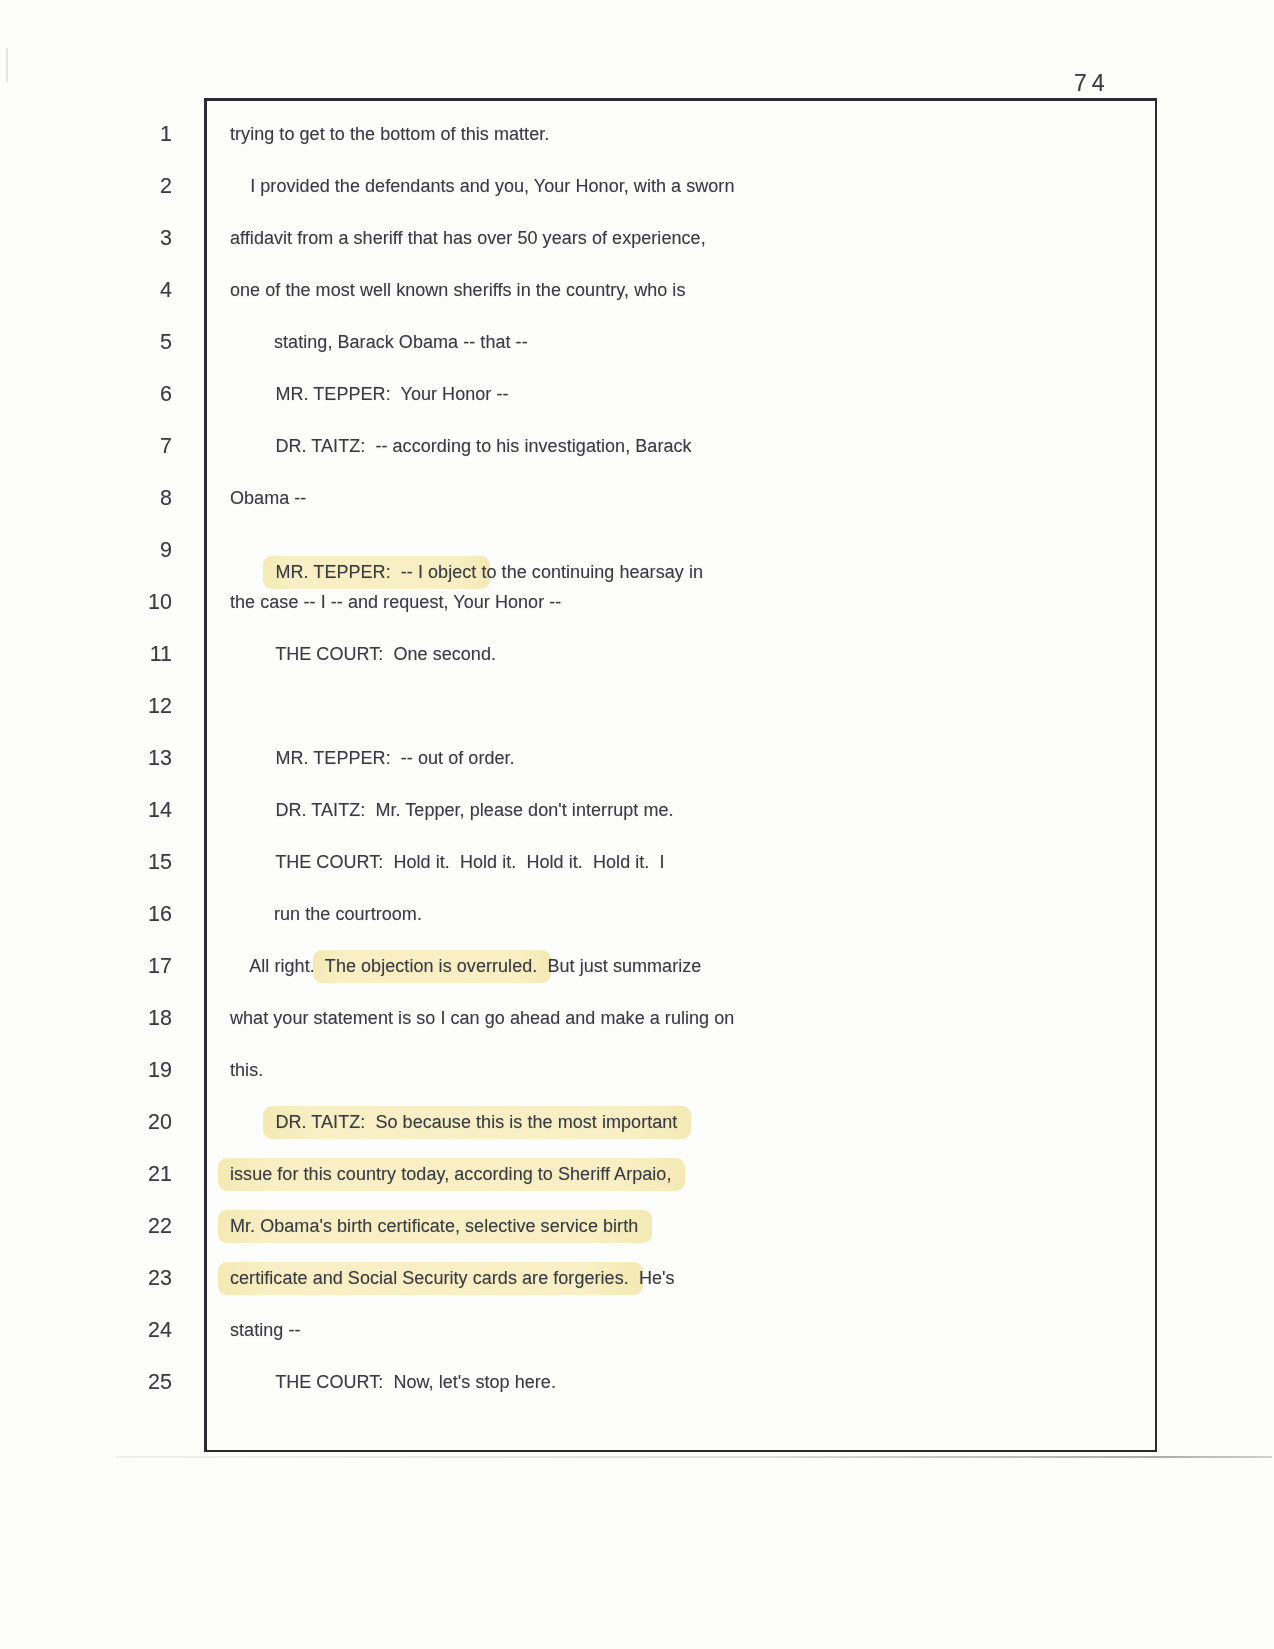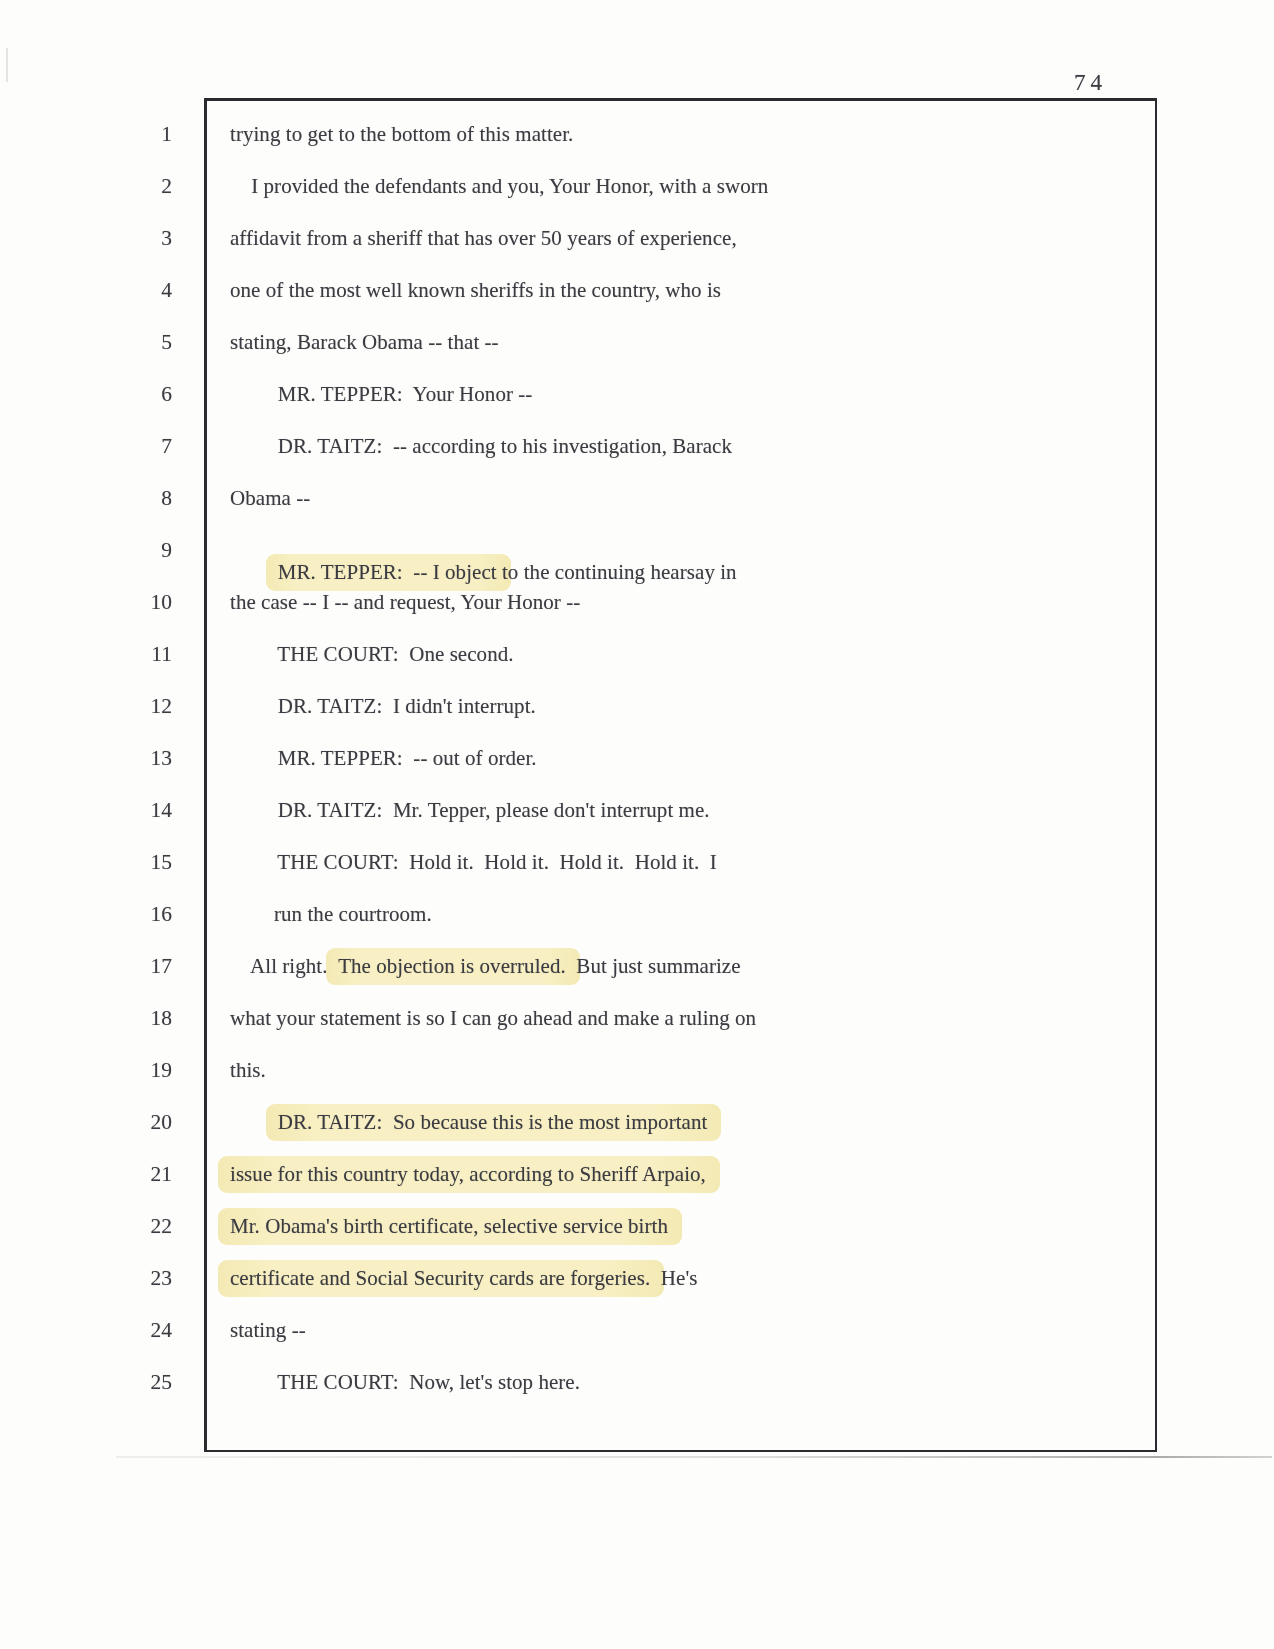--- a/index.html
+++ b/index.html
@@ -6,21 +6,21 @@
     margin: 0;
     padding: 0;
     background: #ffffff;
   }
   .page {
     position: relative;
     width: 1274px;
     height: 1649px;
     background: var(--paper, #fdfdfc);
     overflow: hidden;
-    font-family: Liberation Serif, serif;
+    font-family: Liberation Sans, sans-serif;
     color: var(--ink, #3b3b41);
   }
   .page-number {
     position: absolute;
     left: 1074px;
     top: 70px;
     font-size: 23px;
     letter-spacing: 5px;
     color: var(--ink, #3b3b41);
     text-shadow: 0 0 1px rgba(70,70,75,0.35);
@@ -55,21 +55,21 @@
     position: absolute;
     left: 230px;
     top: 0;
     right: 40px;
     height: 100%;
   }
   .tline {
     position: absolute;
     left: 0;
     white-space: pre;
-    font-size: 21px;
+    font-size: 18px;
     line-height: 30px;
     letter-spacing: 0.05px;
     text-shadow: 0 0 1px rgba(70,70,75,0.35);
   }
   .seg { background: transparent; }
   .hl {
     background: linear-gradient(90deg,
       rgba(242,230,168,0.85),
       var(--hl, #f8f0c4) 12%,
       var(--hl, #f8f0c4) 86%,
@@ -128,28 +128,27 @@
       <div class="lnum" style="top: 1211px;">22</div>
       <div class="lnum" style="top: 1263px; text-align: right;">23</div>
       <div class="lnum" style="top: 1315px;">24</div>
       <div class="lnum" style="top: 1367px;">25</div>
     </div>
   <div class="text-col" id="lines">
       <div class="tline" style="top: 119px;"><span class="seg">trying to get to the bottom of this matter.</span></div>
       <div class="tline" style="top: 171px;"><span class="seg">    I provided the defendants and you, Your Honor, with a sworn</span></div>
       <div class="tline" style="top: 223px;"><span class="seg">affidavit from a sheriff that has over 50 years of experience,</span></div>
       <div class="tline" style="top: 275px;"><span class="seg">one of the most well known sheriffs in the country, who is</span></div>
-      <div class="tline" style="top: 327px;"><span class="seg">stating, Barack Obama -- that --</span></div>
+      <div class="tline" style="top: 327px; margin-left: 44px;"><span class="seg">stating, Barack Obama -- that --</span></div>
       <div class="tline" style="top: 379px;"><span class="seg">         MR. TEPPER:  Your Honor --</span></div>
       <div class="tline" style="top: 431px;"><span class="seg">         DR. TAITZ:  -- according to his investigation, Barack</span></div>
       <div class="tline" style="top: 483px;"><span class="seg">Obama --</span></div>
       <div class="tline" style="top: 535px; margin-top: 22px;"><span class="seg">         </span><span class="hl">MR. TEPPER:  -- I object</span><span class="seg"> to the continuing hearsay in</span></div>
       <div class="tline" style="top: 587px;"><span class="seg">the case -- I -- and request, Your Honor --</span></div>
       <div class="tline" style="top: 639px;"><span class="seg">         THE COURT:  One second.</span></div>
-      <div class="tline" style="top: 691px;"><span class="seg">         DR. TAITZ:  I didn't interrupt.</span></div>
       <div class="tline" style="top: 743px;"><span class="seg">         MR. TEPPER:  -- out of order.</span></div>
       <div class="tline" style="top: 795px;"><span class="seg">         DR. TAITZ:  Mr. Tepper, please don't interrupt me.</span></div>
       <div class="tline" style="top: 847px;"><span class="seg">         THE COURT:  Hold it.  Hold it.  Hold it.  Hold it.  I</span></div>
       <div class="tline" style="top: 899px; margin-left: 44px;"><span class="seg">run the courtroom.</span></div>
       <div class="tline" style="top: 951px; text-align: center;"><span class="seg">    All right.  </span><span class="hl">The objection is overruled.</span><span class="seg">  But just summarize</span></div>
       <div class="tline" style="top: 1003px;"><span class="seg">what your statement is so I can go ahead and make a ruling on</span></div>
       <div class="tline" style="top: 1055px;"><span class="seg">this.</span></div>
       <div class="tline" style="top: 1107px;"><span class="seg">         </span><span class="hl">DR. TAITZ:  So because this is the most important</span></div>
       <div class="tline" style="top: 1159px;"><span class="hl">issue for this country today, according to Sheriff Arpaio,</span></div>
       <div class="tline" style="top: 1211px;"><span class="hl">Mr. Obama's birth certificate, selective service birth</span></div>

